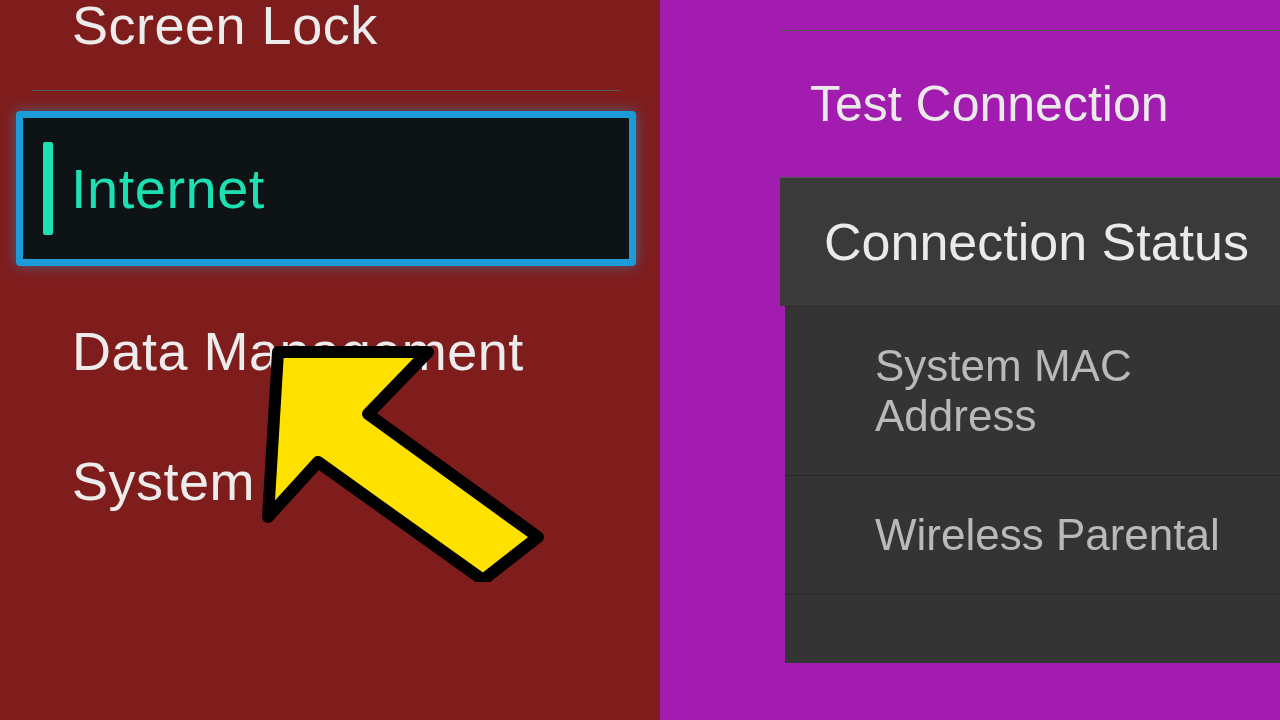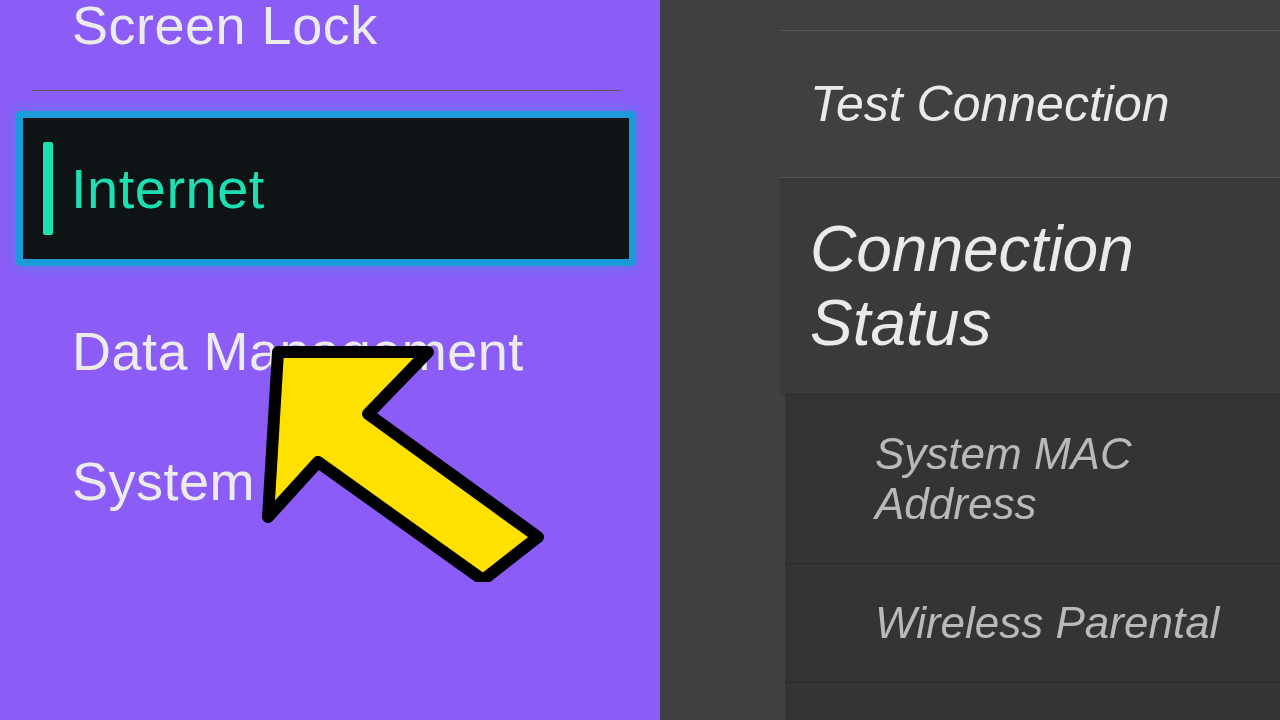--- a/index.html
+++ b/index.html
@@ -1,20 +1,20 @@
 <!DOCTYPE html>
 <html><head>
   <meta charset="utf-8">
   <style>
     * { margin: 0; padding: 0; box-sizing: border-box; font-family: -apple-system, "Segoe UI", "Helvetica Neue", Arial, sans-serif; }
     html, body { width: 1280px; height: 720px; background: #2b2b2b; color: #e8e8e8; overflow: hidden; }
     .screen { display: flex; width: 100%; height: 100%; }
 
     
-    .sidebar { width: 660px; height: 100%; background: #8b5cf6; position: relative; }
+    .sidebar { width: 660px; height: 100%; background: #7f1d1d; position: relative; }
     .sidebar-inner { position: absolute; top: -40px; left: 0; right: 0; }
     .side-item {
       position: relative;
       padding: 34px 0 34px 72px;
       font-size: 54px;
       font-weight: 400;
       color: #ececec;
       letter-spacing: 0.5px;
     }
     .side-sep {
@@ -43,21 +43,21 @@
       border-radius: 2px;
     }
     .sel-label {
       font-size: 56px;
       font-weight: 400;
       color: #1de0b2;
       letter-spacing: 0.5px;
     }
 
     
-    .content { flex: 1; height: 100%; background: #404040; position: relative; font-style: italic; }
+    .content { flex: 1; height: 100%; background: #a21caf; position: relative; }
     .content-inner { position: absolute; top: -40px; left: 0; right: 0; }
     .c-sep {
       height: 1px;
       margin-left: 120px;
       background: #555;
     }
     .c-row {
       padding: 44px 0 44px 150px;
       font-size: 50px;
       color: #eaeaea;
@@ -65,22 +65,22 @@
     .sub-block {
       background: #343434;
       margin-left: 125px;
       padding: 34px 4px 34px 90px;
       font-size: 44px;
       color: #b9b9b9;
       border-top: 1px solid #2a2a2a;
     }
     .sub-header {
       margin-left: 120px;
-      padding: 34px 0 34px 30px;
-      font-size: 64px;
+      padding: 34px 0 34px 44px;
+      font-size: 52px;
       color: #eaeaea;
       background: #3a3a3a;
     }
 
     
     .arrow {
       position: absolute;
       left: 258px;
       top: 342px;
       width: 300px;

